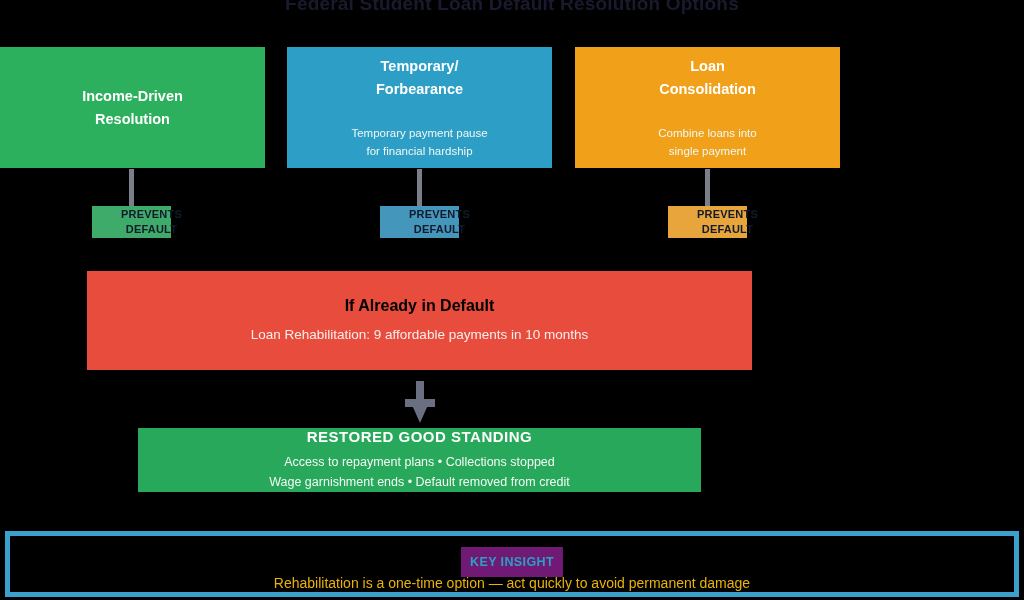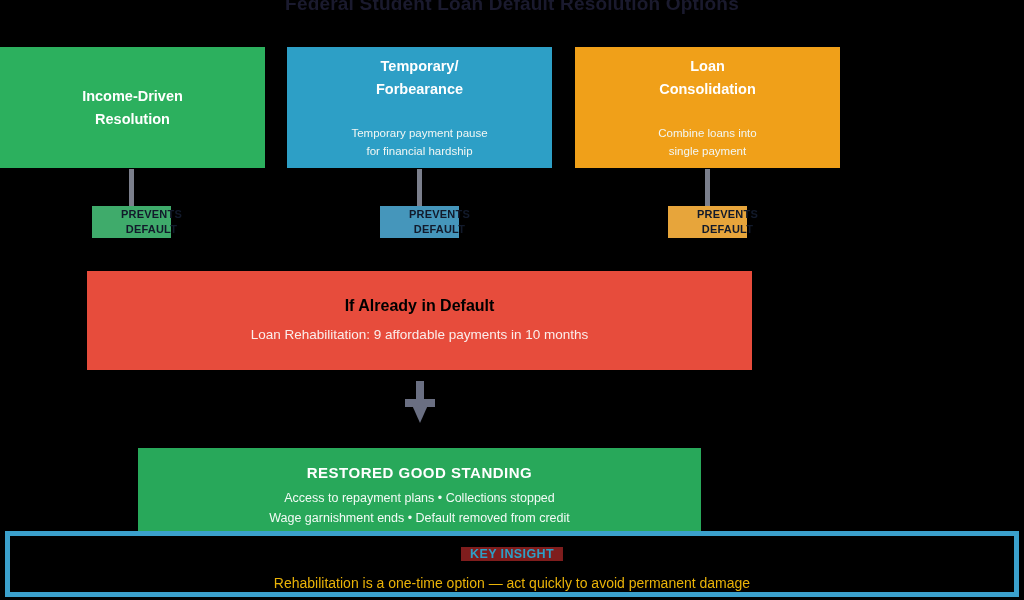--- a/index.html
+++ b/index.html
@@ -167,23 +167,23 @@
     width: 16px;
     height: 18px;
     background: #6a6f82;
     clip-path: polygon(0 0, 100% 0, 50% 100%);
   }
 
   
   .restored-box {
     position: absolute;
     left: 138px;
-    top: 448px;
+    top: 428px;
     width: 563px;
-    height: 96px;
+    height: 64px;
     background: #28a85a;
     display: flex;
     flex-direction: column;
     align-items: center;
     justify-content: center;
   }
 
   .restored-title {
     font-size: 15px;
     font-weight: bold;
@@ -208,22 +208,22 @@
     height: 66px;
     border: 5px solid #3ba0cc;
     background: #000000;
   }
 
   .insight-badge {
     position: absolute;
     left: 50%;
     transform: translateX(-50%);
     top: 11px;
-    padding: 0 9px;
-    background: #7f1d1d;
+    padding: 8px 9px;
+    background: #701a75;
     color: #2d9fc6;
     font-size: 12.5px;
     font-weight: bold;
     letter-spacing: 0.4px;
     white-space: nowrap;
   }
 
   .insight-text {
     position: absolute;
     left: 0;

